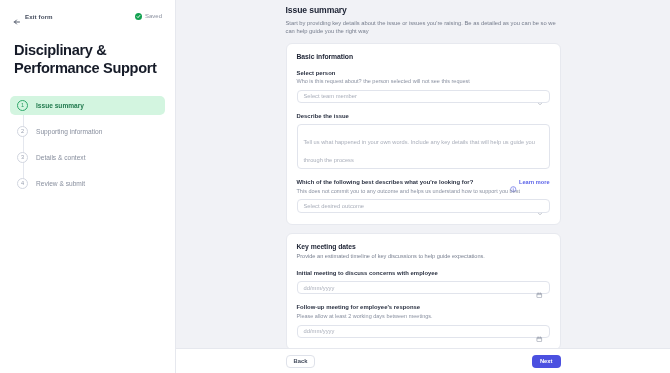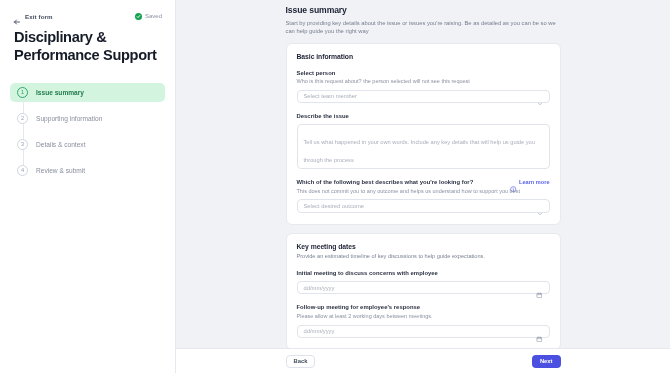--- a/index.html
+++ b/index.html
@@ -76,21 +76,21 @@
     justify-content: center;
   }
   .saved-dot svg { width: 5px; height: 5px; display:block; }
   .saved-label {
     font-size: 6px;
     color: #8b91a0;
     font-weight: 500;
   }
 
   .form-title {
-    margin-top: 6px;
+    margin-top: 19px;
     padding: 0 4px;
     font-size: 14.6px;
     line-height: 17.5px;
     font-weight: 700;
     letter-spacing: -0.35px;
     color: #161b28;
   }
 
   .steps {
     margin-top: 19px;

